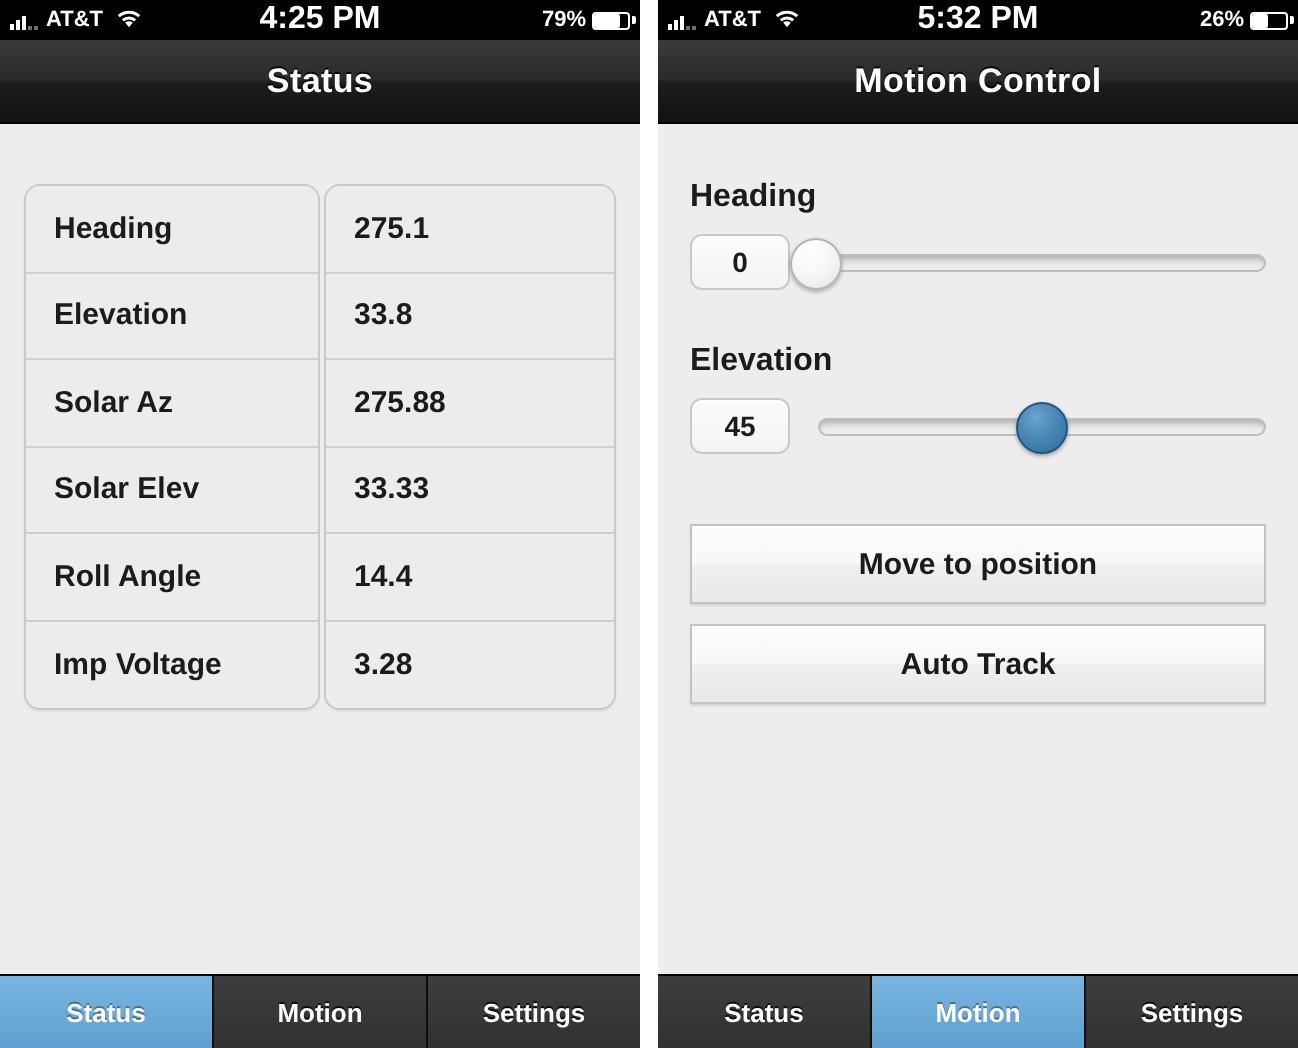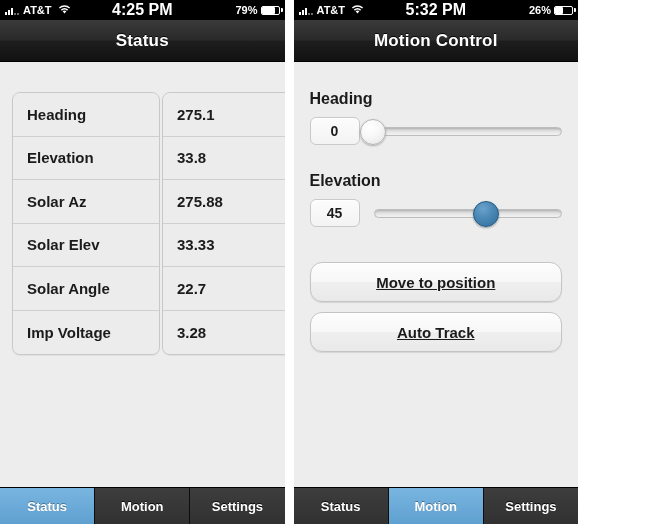--- a/index.html
+++ b/index.html
@@ -2,21 +2,21 @@
 <html><head>
 <meta charset="utf-8">
 <style>
   * { margin:0; padding:0; box-sizing:border-box; }
   html, body {
     width:649px; height:524px;
     background:#ffffff;
     font-family:"Liberation Sans", sans-serif;
     overflow:hidden;
   }
-  .screens { display:flex; width:578px; height:524px; background:#ffffff; }
+  .screens { display:flex; width:649px; height:524px; background:#ffffff; }
   .phone {
     width:320px; height:524px;
     display:flex; flex-direction:column;
     background:#eeeeee;
     position:relative;
   }
   .phone.left  { margin-right:9px; }
 
   
   .statusbar {
@@ -139,27 +139,26 @@
     box-shadow:0 1px 2px rgba(0,0,0,0.28);
   }
   .thumb.blue {
     background:radial-gradient(circle at 38% 28%,#6ba3cc 0%,#4a87b5 45%,#2f6d9b 100%);
     border:1px solid #1e5880;
     box-shadow:0 1px 2px rgba(0,0,0,0.35);
   }
   .btn {
     margin:0 16px;
     height:40px;
-    border-radius:12px;
+    border-radius:0;
     background:linear-gradient(to bottom,#fdfdfd 0%,#f7f7f7 50%,#efefef 51%,#e9e9e9 100%);
     border:1px solid #c4c4c4;
     display:flex; align-items:center; justify-content:center;
     font-size:15px; font-weight:bold; color:#1b1b1b;
     box-shadow:0 1px 1px rgba(0,0,0,0.10), inset 0 1px 0 rgba(255,255,255,0.95);
-    text-decoration:underline;
   }
 
   
   .tabbar {
     height:37px; flex:0 0 37px;
     background:#1a1a1a;
     display:flex;
     border-top:1px solid #000;
   }
   .tab {
@@ -216,29 +215,29 @@
       <span class="navtitle">Status</span>
     </div>
 
     <div class="content">
       <div class="table">
         <div class="tcol labels">
           <div class="cell">Heading</div>
           <div class="cell">Elevation</div>
           <div class="cell">Solar Az</div>
           <div class="cell">Solar Elev</div>
-          <div class="cell">Solar Angle</div>
+          <div class="cell">Roll Angle</div>
           <div class="cell">Imp Voltage</div>
         </div>
         <div class="tcol values">
           <div class="cell">275.1</div>
           <div class="cell">33.8</div>
           <div class="cell">275.88</div>
           <div class="cell">33.33</div>
-          <div class="cell">22.7</div>
+          <div class="cell">14.4</div>
           <div class="cell">3.28</div>
         </div>
       </div>
     </div>
 
     <div class="tabbar">
       <div class="tab active">Status</div>
       <div class="tab">Motion</div>
       <div class="tab">Settings</div>
     </div>

